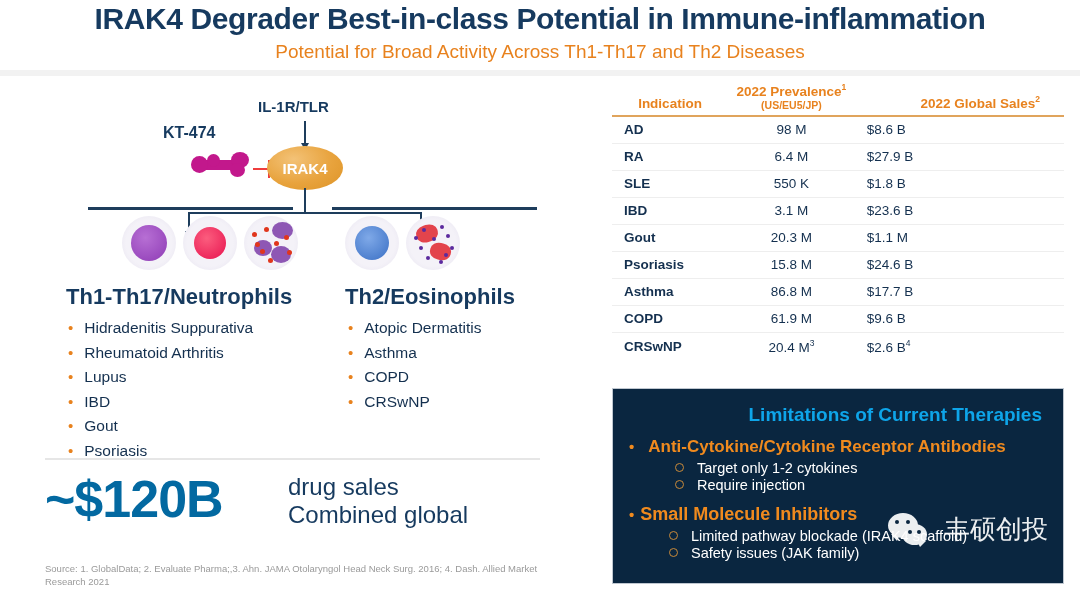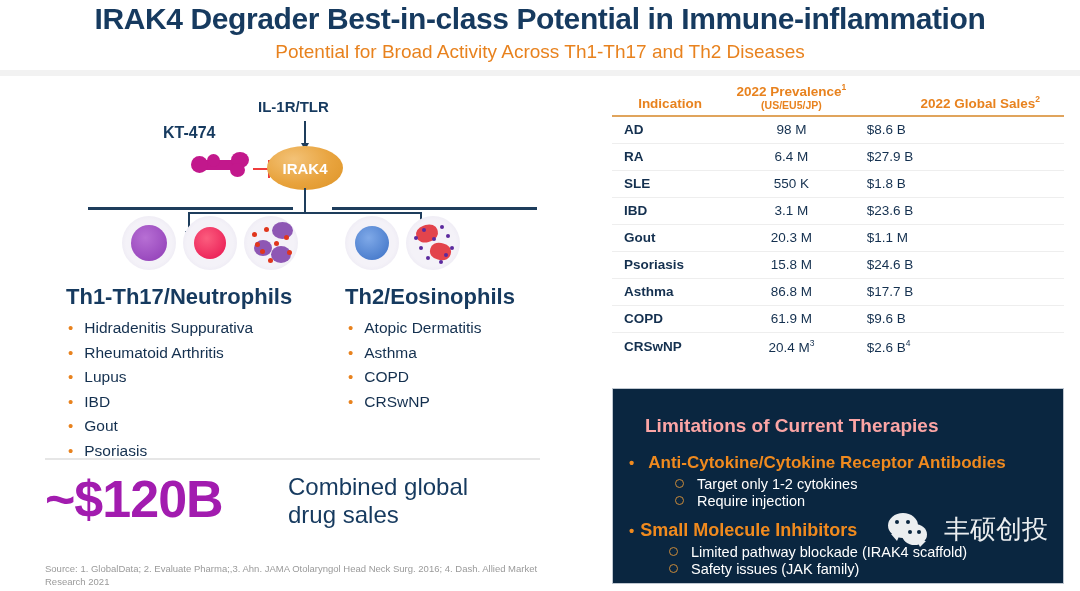--- a/index.html
+++ b/index.html
@@ -102,21 +102,21 @@
   .bullets{position:absolute;font-size:15.5px;color:#14304f;}
   .bl{left:68px;top:243px;}
   .br{left:348px;top:243px;}
   .bullets .row{display:flex;align-items:baseline;margin-bottom:6.5px;white-space:nowrap;}
   .bullets .dot{color:#e8821e;font-size:15px;margin-right:11px;line-height:1;}
   .bullets .row.bold .txt{font-weight:normal;}
 
   .hr-left{position:absolute;left:45px;top:382px;width:495px;height:2px;background:#e6e6e6;}
 
   .callout{position:absolute;left:45px;top:393px;width:520px;height:70px;}
-  .callout .big{position:absolute;left:0;top:0;font-size:52px;font-weight:bold;color:#a21caf;letter-spacing:-1px;}
+  .callout .big{position:absolute;left:0;top:0;font-size:52px;font-weight:bold;color:#0369a1;letter-spacing:-1px;}
   .callout .cap{position:absolute;left:243px;top:4px;font-size:24px;color:#163a5f;line-height:1.17;}
 
   .source{position:absolute;left:45px;top:486px;width:500px;font-size:9.5px;color:#9a9a9a;line-height:1.4;}
 
   
   .right{position:absolute;left:612px;top:82px;width:452px;}
   .tbl{width:452px;border-collapse:collapse;}
   .tbl th{
     color:#e8821e;font-size:13.5px;font-weight:bold;padding:0 0 4px 0;vertical-align:bottom;
   }
@@ -132,21 +132,21 @@
   .tbl tbody tr:last-child td{border-bottom:none;}
   sup{font-size:8.5px;vertical-align:super;}
 
   
   .panel{
     position:absolute;left:612px;top:388px;width:452px;height:196px;
     background:#0a2640;border:1px solid #bfc7d0;box-sizing:border-box;
     padding:10px 16px 0 16px;
   }
   .panel h3{
-    margin:16px;text-align:left;color:#fca5a5;font-size:19px;font-weight:bold;
+    margin:5px;text-align:right;color:#0ea5e9;font-size:19px;font-weight:bold;
   }
   .p-group{margin-top:11px;}
   .p-main{display:flex;align-items:baseline;color:#f08a1e;font-size:17px;font-weight:bold;}
   .p-main .pd{font-size:15px;margin-right:14px;color:#f08a1e;}
   .p-sub{margin:3px 0 0 46px;}
   .p-sub .srow{display:flex;align-items:baseline;color:#ffffff;font-size:14.5px;margin-bottom:1px;}
   .p-sub .sc{
     width:7px;height:7px;border:1.4px solid #c98a3a;border-radius:50%;
     margin-right:13px;flex:none;position:relative;top:-1px;
   }
@@ -296,22 +296,22 @@
           <span class="dot">•</span>
           <span class="txt">CRSwNP</span>
         </div>
     </div>
 
     <div class="hr-left"></div>
 
     <div class="callout">
       <div class="big">~$120B</div>
       <div class="cap">
+        <div>drug sales</div>
         <div>Combined global</div>
-        <div>drug sales</div>
       </div>
     </div>
 
     <div class="source">Source: 1. GlobalData; 2. Evaluate Pharma;,3. Ahn. JAMA Otolaryngol Head Neck Surg. 2016; 4. Dash. Allied Market Research 2021</div>
   </div>
 
   <div class="right">
     <table class="tbl">
       <thead>
         <tr>

